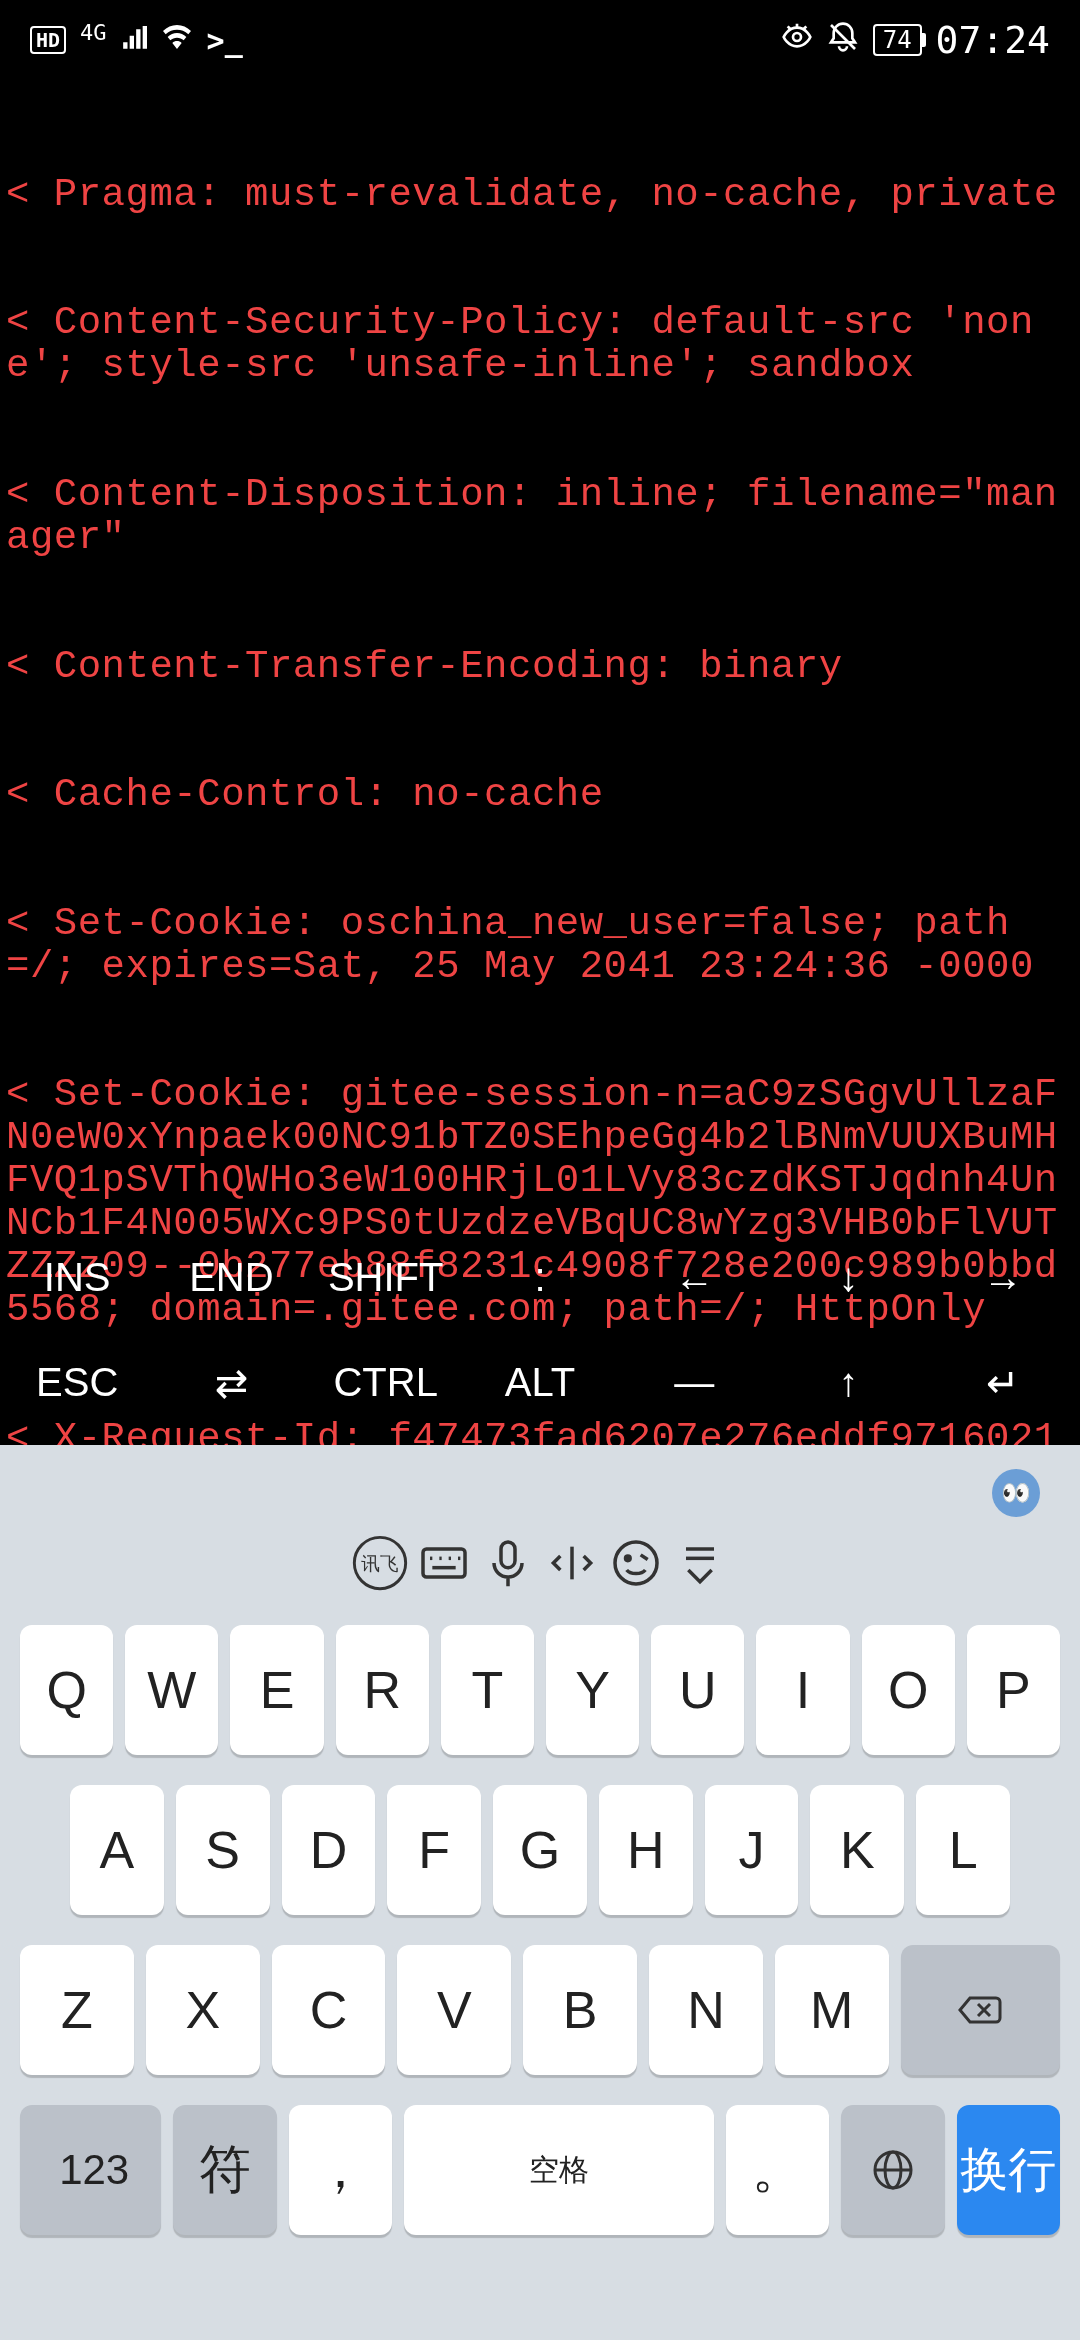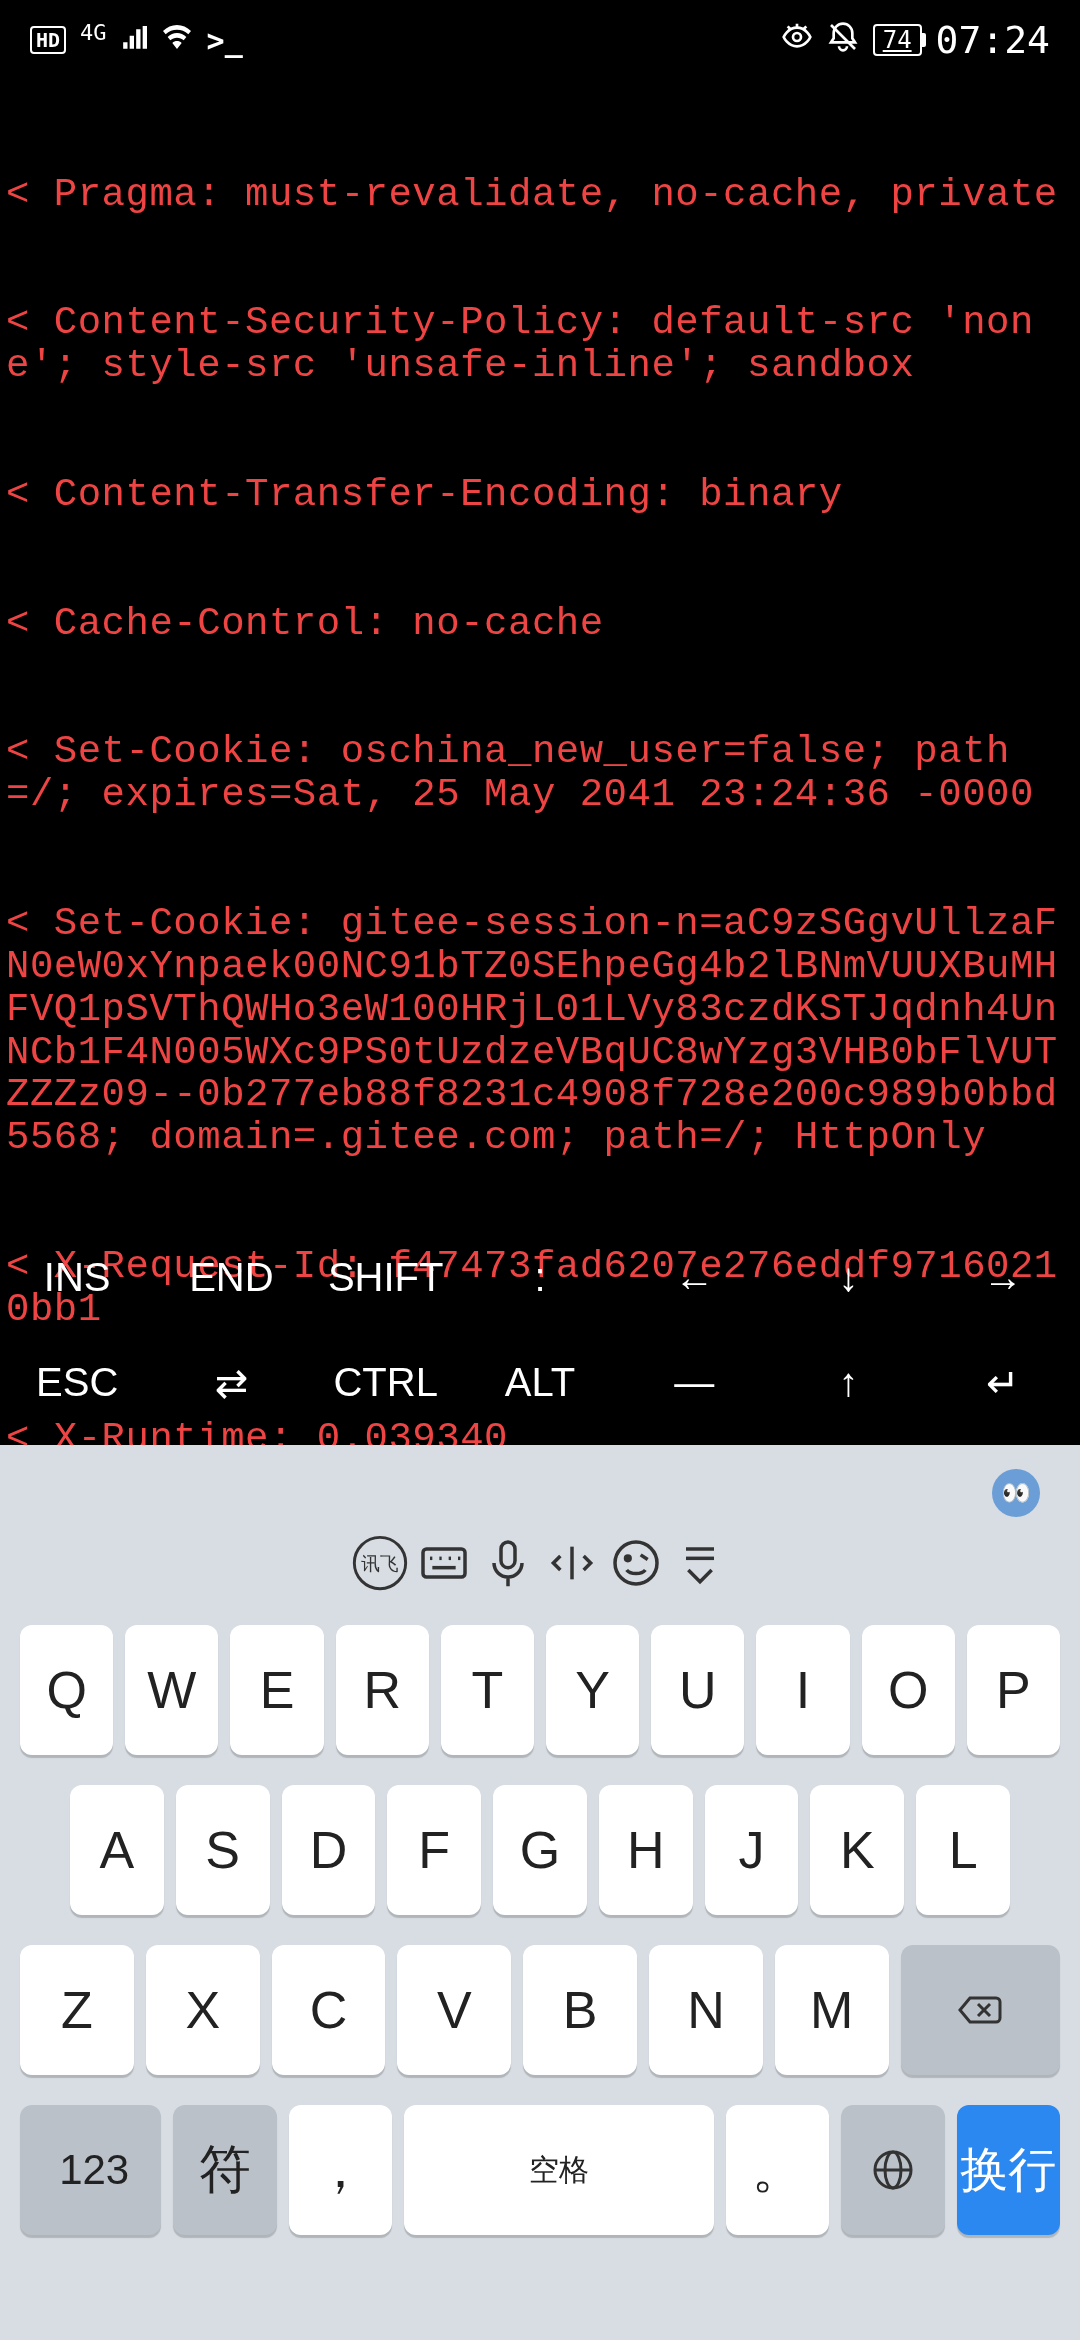--- a/index.html
+++ b/index.html
@@ -4,21 +4,21 @@
 <style>
   * { box-sizing: border-box; margin: 0; padding: 0; }
   html, body { width: 1080px; height: 2340px; background: #000; font-family: monospace; overflow: hidden; }
   
   .statusbar {
     height: 80px; display: flex; align-items: center; justify-content: space-between;
     padding: 0 30px; color: #fff; font-size: 30px;
   }
   .statusbar .left, .statusbar .right { display: flex; align-items: center; gap: 14px; }
   .hd { border: 2px solid #fff; border-radius: 4px; padding: 0 4px; font-size: 20px; font-weight: bold; }
-  .battery { border: 2px solid #fff; border-radius: 4px; padding: 0 8px; font-size: 24px; position: relative; text-decoration: underline; }
+  .battery { border: 2px solid #fff; border-radius: 4px; padding: 0 8px; font-size: 24px; position: relative; }
   .battery::after { content: ''; position: absolute; right: -6px; top: 25%; width: 4px; height: 50%; background: #fff; border-radius: 0 2px 2px 0; }
   
   .terminal {
     height: 1135px; padding: 8px 6px; color: #ef4444;
     font-size: 39px; line-height: 1.1; letter-spacing: 0.5px;
     white-space: pre-wrap; word-break: break-all; font-family: 'Courier New', monospace;
   }
   
   .extra-keys {
     height: 230px; background: #000; display: flex; flex-direction: column; padding: 10px 0;
@@ -90,20 +90,21 @@
         </svg>
     </span>
     <span class="battery">74</span>
     <span style="font-size:38px">07:24</span>
   </div>
 </div>
 
 <div class="terminal">
   <div>&lt; Pragma: must-revalidate, no-cache, private</div>
   <div>&lt; Content-Security-Policy: default-src 'none'; style-src 'unsafe-inline'; sandbox</div>
+  <div>&lt; Content-Disposition: inline; filename="manager"</div>
   <div>&lt; Content-Transfer-Encoding: binary</div>
   <div>&lt; Cache-Control: no-cache</div>
   <div>&lt; Set-Cookie: oschina_new_user=false; path=/; expires=Sat, 25 May 2041 23:24:36 -0000</div>
   <div>&lt; Set-Cookie: gitee-session-n=aC9zSGgvUllzaFN0eW0xYnpaek00NC91bTZ0SEhpeGg4b2lBNmVUUXBuMHFVQ1pSVThQWHo3eW100HRjL01LVy83czdKSTJqdnh4UnNCb1F4N005WXc9PS0tUzdzeVBqUC8wYzg3VHB0bFlVUTZZZz09--0b277eb88f8231c4908f728e200c989b0bbd5568; domain=.gitee.com; path=/; HttpOnly</div>
   <div>&lt; X-Request-Id: f47473fad6207e276eddf97160210bb1</div>
   <div>&lt; X-Runtime: 0.039340</div>
   <div>&lt;</div>
   <div>{ [59 bytes data]</div>
   <div>100    48    0    48    0     0    115      0 --:--:-- --:--:-- --:--:--   115</div>
   <div>* Connection #0 to host gitee.com left intact</div>

